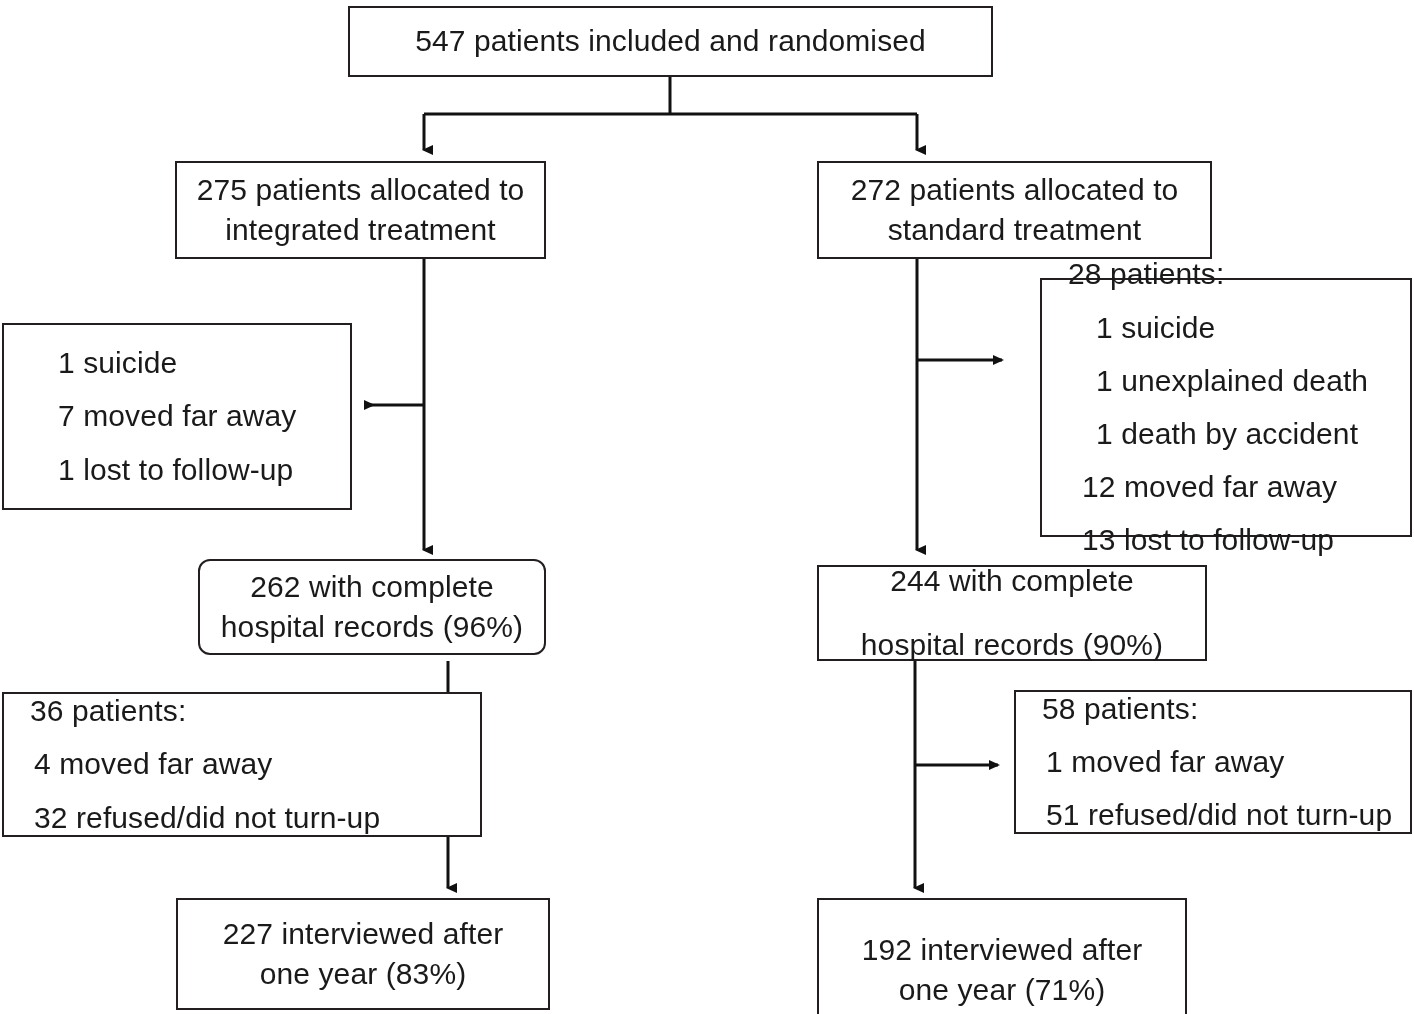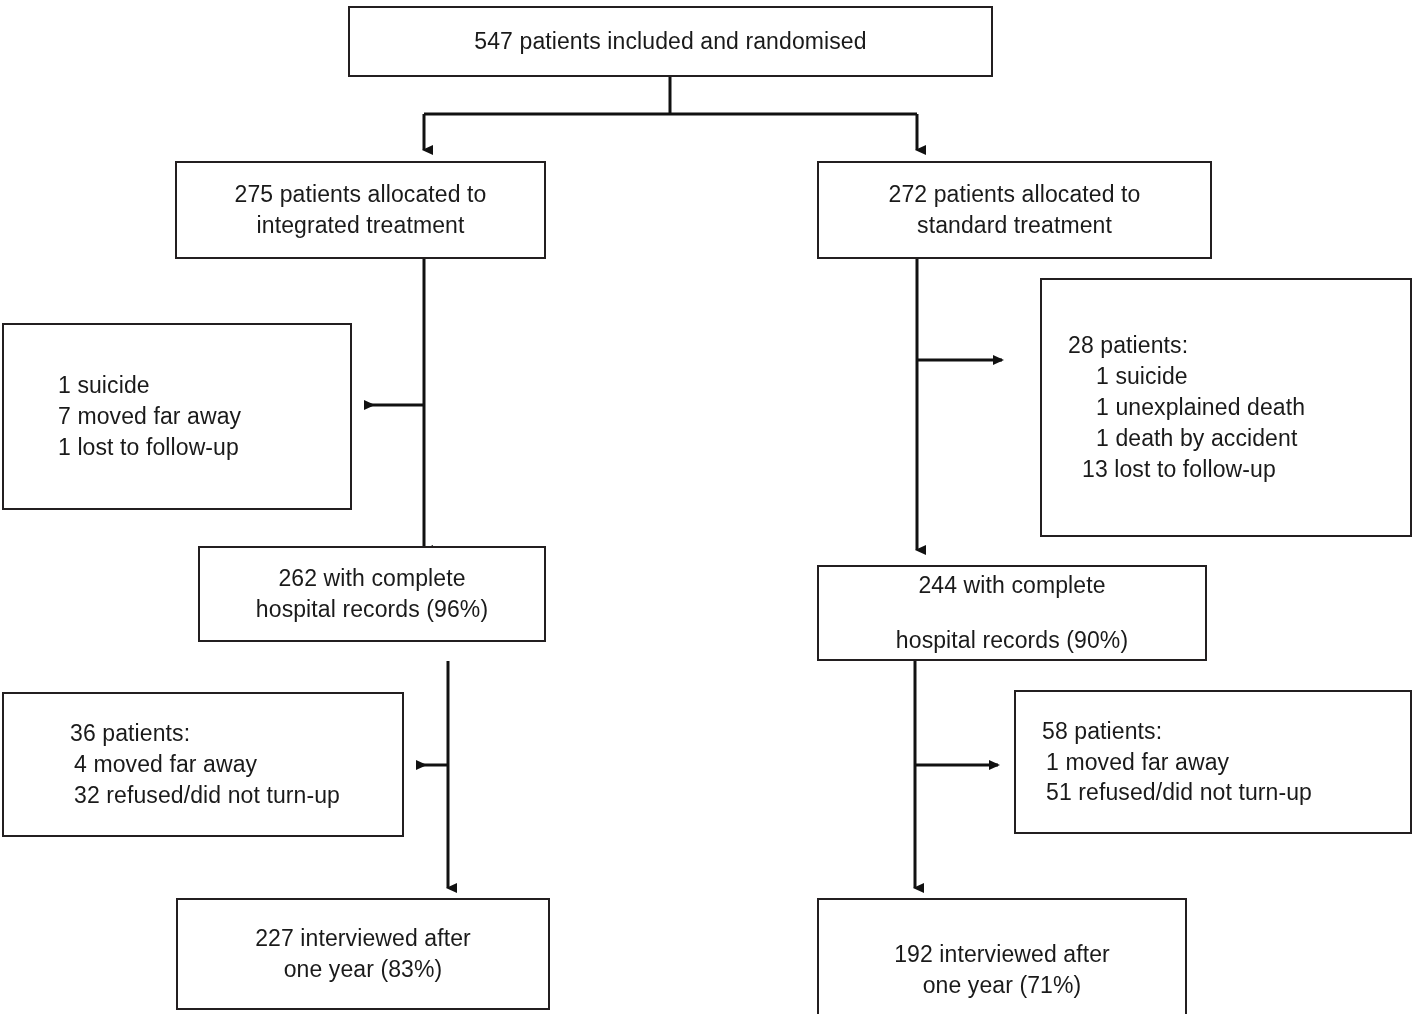--- a/index.html
+++ b/index.html
@@ -37,23 +37,24 @@
     justify-content: center;
     z-index: 2;
   }
   .node.centered {
     align-items: center;
     text-align: center;
   }
   .node.listed {
     align-items: flex-start;
     text-align: left;
+    gap: 13px;
   }
   .node .line {
-    font-size: 23px;
+    font-size: 30px;
     line-height: 1.34;
     letter-spacing: 0.1px;
     white-space: nowrap;
     color: #1a1a1a;
   }
   .node.listed .line {
     padding-left: 26px;
   }
   .node.listed .line.head {
     padding-left: 26px;
@@ -132,34 +133,35 @@
     <div class="line sub">1 suicide</div>
     <div class="line sub">7 moved far away</div>
     <div class="line sub">1 lost to follow-up</div>
   </div>
 
   <div class="node listed" style="left:1040px; top:278px; width:372px; height:259px;">
     <div class="line head">28 patients:</div>
     <div class="line sub">1 suicide</div>
     <div class="line sub">1 unexplained death</div>
     <div class="line sub">1 death by accident</div>
+    <div class="line sub2">12 moved far away</div>
     <div class="line sub2">13 lost to follow-up</div>
   </div>
 
-  <div class="node centered" style="left:198px; top:546px; width:348px; height:96px;">
+  <div class="node centered" style="left:198px; top:559px; width:348px; height:96px;border-radius:12px;">
     <div class="line">262 with complete</div>
     <div class="line">hospital records (96%)</div>
   </div>
 
   <div class="node centered" style="left:817px; top:565px; width:390px; height:96px;gap:24px;">
     <div class="line">244 with complete</div>
     <div class="line">hospital records (90%)</div>
   </div>
 
-  <div class="node listed" style="left:2px; top:692px; width:402px; height:145px;padding-left:40px;">
+  <div class="node listed" style="left:2px; top:692px; width:480px; height:145px;">
     <div class="line head">36 patients:</div>
     <div class="line sub3">4 moved far away</div>
     <div class="line sub3">32 refused/did not turn-up</div>
   </div>
 
   <div class="node listed" style="left:1014px; top:690px; width:398px; height:144px;">
     <div class="line head">58 patients:</div>
     <div class="line sub3">1 moved far away</div>
     <div class="line sub3">51 refused/did not turn-up</div>
   </div>

